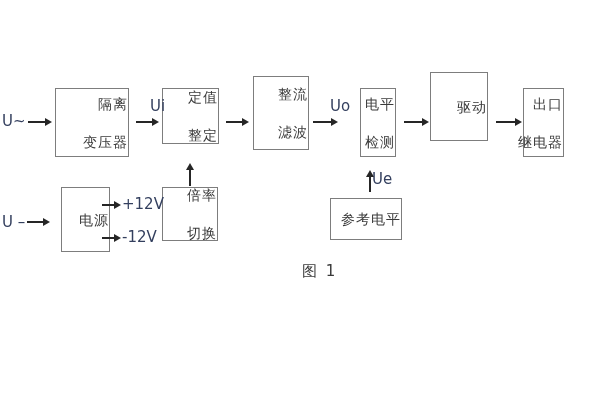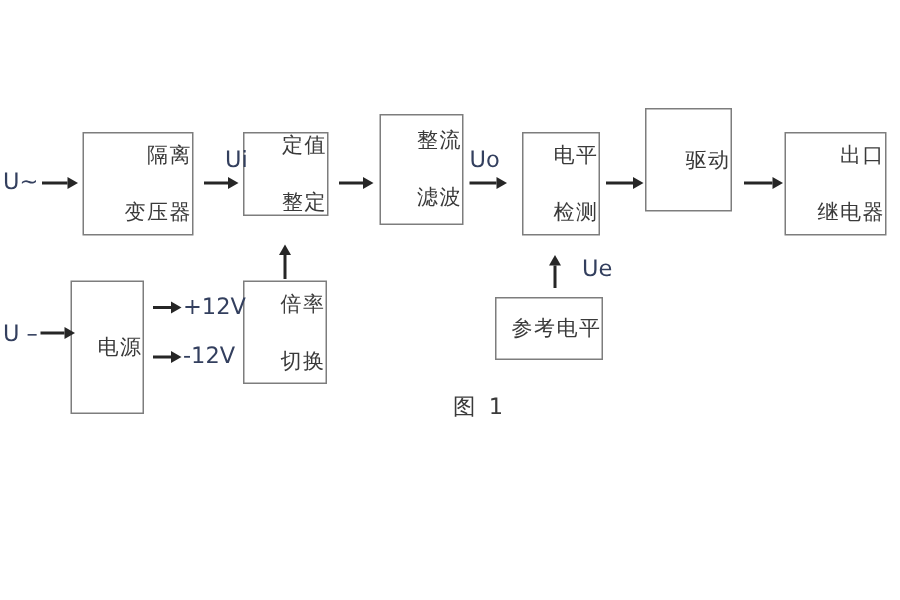--- a/index.html
+++ b/index.html
@@ -54,52 +54,52 @@
   <div class="node" style="left:162px;top:88px;width:57px;height:56px">
     <span>定值</span>
     <span>整定</span>
   </div>
 
   <div class="node" style="left:253px;top:76px;width:56px;height:74px">
     <span>整流</span>
     <span>滤波</span>
   </div>
 
-  <div class="node" style="left:348px;top:88px;width:52px;height:69px">
+  <div class="node" style="left:360px;top:88px;width:36px;height:69px">
     <span>电平</span>
     <span>检测</span>
   </div>
 
   <div class="node" style="left:430px;top:72px;width:58px;height:69px">
     <span>驱动</span>
   </div>
 
-  <div class="node" style="left:523px;top:88px;width:68px;height:69px">
+  <div class="node" style="left:523px;top:88px;width:41px;height:69px">
     <span>出口</span>
     <span>继电器</span>
   </div>
 
-  <div class="node" style="left:47px;top:187px;width:49px;height:89px">
+  <div class="node" style="left:61px;top:187px;width:49px;height:65px">
     <span>电源</span>
   </div>
 
-  <div class="node" style="left:162px;top:187px;width:56px;height:69px">
+  <div class="node" style="left:162px;top:187px;width:56px;height:54px">
     <span>倍率</span>
     <span>切换</span>
   </div>
 
   <div class="node" style="left:330px;top:198px;width:72px;height:42px">
     <span>参考电平</span>
   </div>
 
   <span class="label lat" style="left:2px;top:114px">U~</span>
   <span class="label lat" style="left:2px;top:215px">U –</span>
   <span class="label lat" style="left:150px;top:99px">Ui</span>
-  <span class="label lat" style="left:313px;top:99px">Uo</span>
-  <span class="label lat" style="left:388px;top:172px">Ue</span>
+  <span class="label lat" style="left:330px;top:99px">Uo</span>
+  <span class="label lat" style="left:372px;top:172px">Ue</span>
   <span class="label lat" style="left:122px;top:197px">+12V</span>
   <span class="label lat" style="left:122px;top:230px">-12V</span>
 
   <div class="arrow-h" style="left:28px;top:121px;width:17px"></div>
   <div class="arrow-h" style="left:136px;top:121px;width:16px"></div>
   <div class="arrow-h" style="left:226px;top:121px;width:16px"></div>
   <div class="arrow-h" style="left:313px;top:121px;width:18px"></div>
   <div class="arrow-h" style="left:404px;top:121px;width:18px"></div>
   <div class="arrow-h" style="left:496px;top:121px;width:19px"></div>
   <div class="arrow-h" style="left:27px;top:221px;width:16px"></div>

